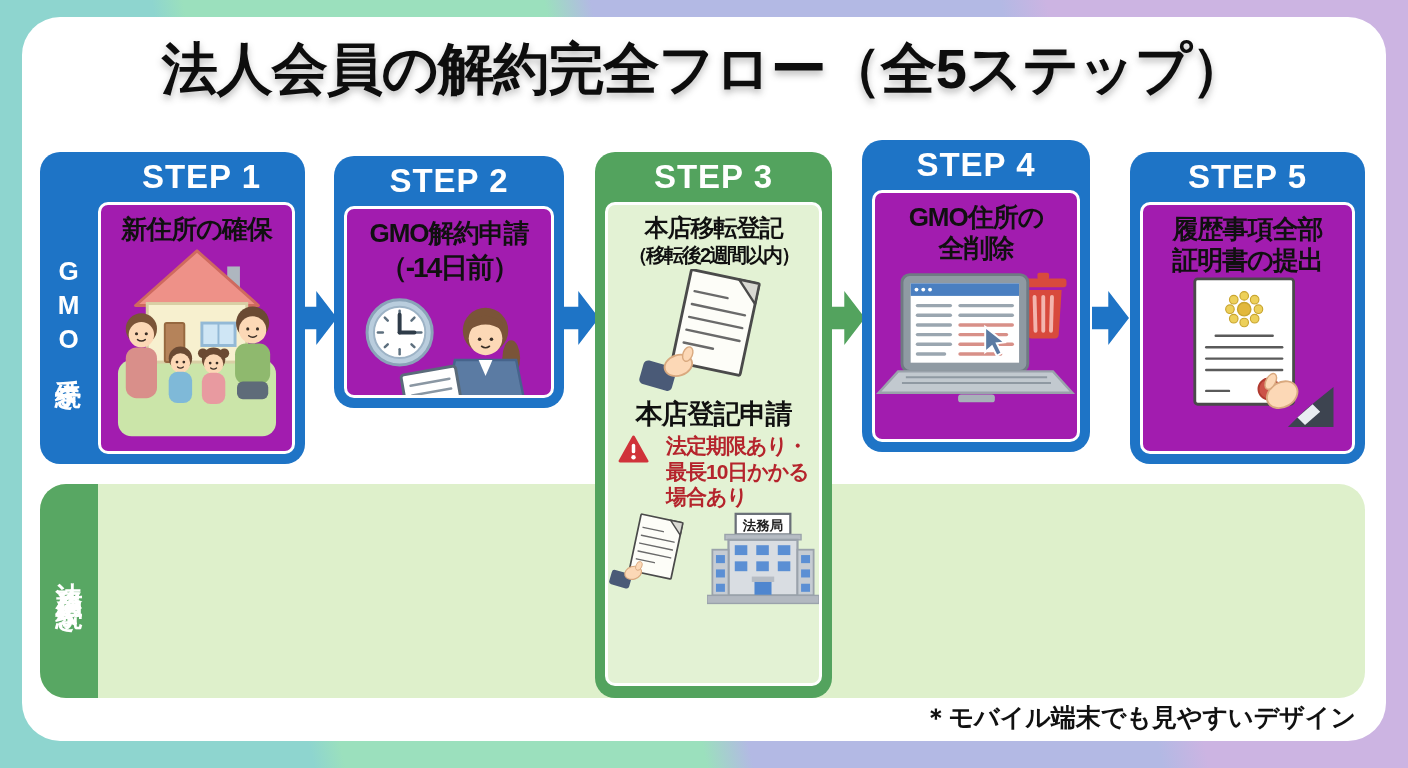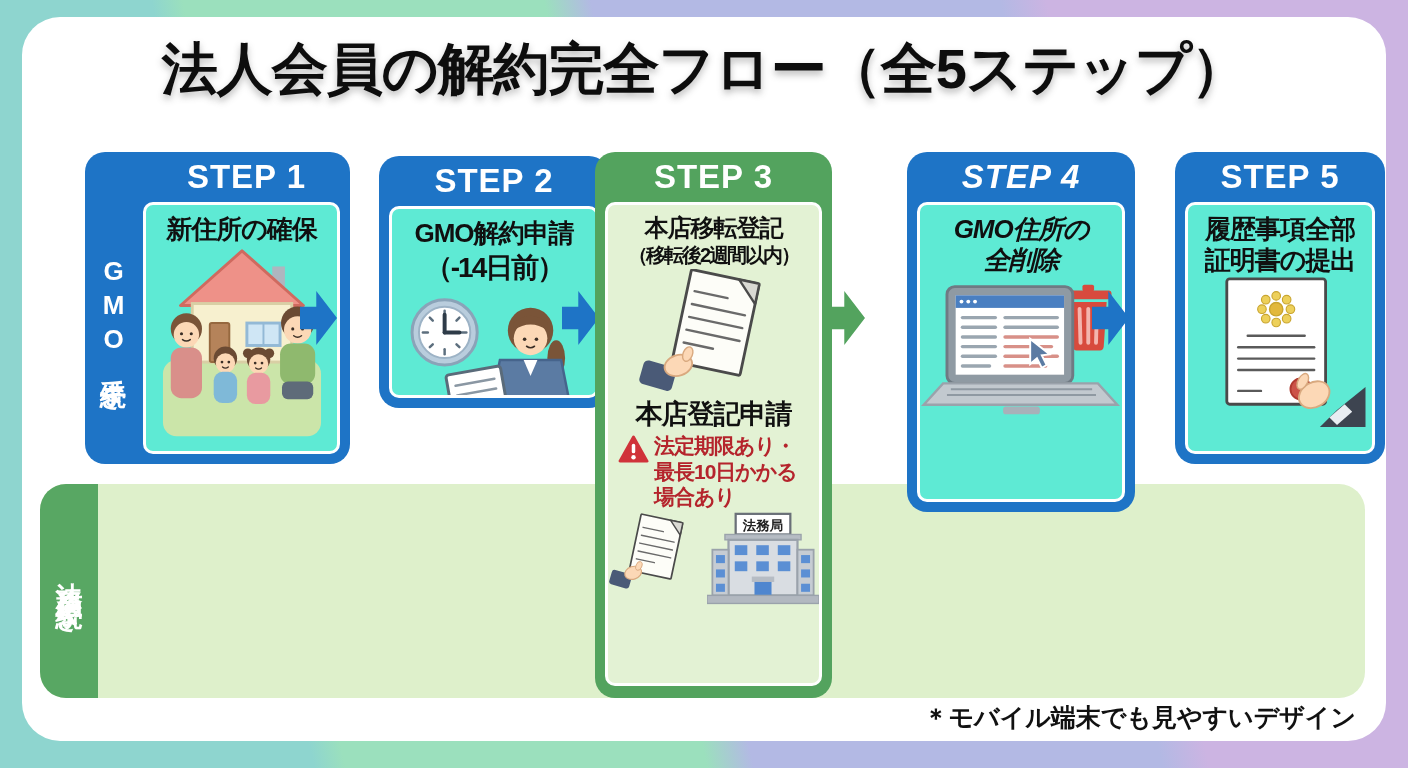--- a/index.html
+++ b/index.html
@@ -39,31 +39,31 @@
     display:flex; align-items:center; justify-content:center;
   }
   .v-label {
     writing-mode:vertical-rl; text-orientation:upright;
     color:#ffffff; font-weight:800; font-size:27px; letter-spacing:5px;
     white-space:nowrap;
   }
 
   
   .card { position:absolute; border-radius:20px; }
-  .card-blue { background:#1e74c6;margin-left:45px; }
+  .card-blue { background:#1e74c6; }
   .card-green{ background:#53a35e;padding-left:16px; }
   .hdr {
     position:absolute; top:0; left:0; right:0; height:50px;
     color:#ffffff; font-weight:800; font-size:33px;
     display:flex; align-items:center; justify-content:center;
     letter-spacing:1px;
   }
   .panel {
     position:absolute; left:10px; right:10px; top:50px; bottom:10px;
-    background:#5eead4; border:3px solid #ffffff; border-radius:10px;
+    background:#a21caf; border:3px solid #ffffff; border-radius:10px;
     overflow:hidden;
   }
   .panel-green { background:#e3f2d4; }
   .ptitle {
     margin-top:9px; text-align:center; font-weight:800; color:#101010;
     font-size:26px; line-height:1.18; letter-spacing:-1px;
   }
   .psub { text-align:center; font-weight:800; color:#101010; font-size:20px; letter-spacing:-2px; }
   .illo { display:block; margin:0 auto; }
 
@@ -77,21 +77,21 @@
 
   
   .arrow {
     position:absolute; top:291px; width:37px; height:54px;
     clip-path:polygon(0 29%, 44% 29%, 44% 0, 100% 50%, 44% 100%, 44% 71%, 0 71%);
   }
   .arrow.blue { background:#1e74c6; }
   .arrow.green{ background:#53a35e; }
 
   
-  .warnrow { display:flex; align-items:flex-start; padding:2px 8px 0 10px; gap:5px; }
+  .warnrow { display:flex; align-items:flex-start; padding:2px 8px 0 10px; gap:17px; }
   .warntext { color:#b5242c; font-weight:800; font-size:21px; line-height:1.22; letter-spacing:-1px; text-align:left; }
   .illo-row { display:flex; align-items:flex-start; justify-content:center; gap:6px; margin-top:2px; }
 
   .footnote {
     position:absolute; top:701px; right:52px;
     font-size:25px; font-weight:800; color:#111; letter-spacing:0;
   }
 </style>
 </head>
 <body>
@@ -282,21 +282,21 @@
           <rect x="50" y="72" width="25" height="6" fill="#b6bcc4"></rect>
           <rect x="53" y="78" width="19" height="15" fill="#4f86cf"></rect>
           <rect x="0" y="93" width="125" height="9" fill="#b2b8c0" stroke="#9aa2ab" stroke-width="1.5"></rect>
         </svg>
       </div>
     </div>
   </div>
 
   <div class="arrow green" style="left:828px;"></div>
 
-  <div class="card card-blue" style="left:862px;top:152px;width:228px;height:360px;font-style:italic;">
+  <div class="card card-blue" style="left:862px;top:140px;width:228px;height:312px;">
     <div class="hdr">STEP 4</div>
     <div class="panel">
       <div class="ptitle">
         <div>GMO住所の</div>
         <div>全削除</div>
       </div>
       <svg class="illo" width="200" height="150" viewBox="0 0 205 155">
 
         <rect x="166" y="10" width="12" height="7" rx="2" fill="#d84a3d"></rect>
         <rect x="148" y="16" width="48" height="9" rx="3" fill="#d84a3d"></rect>
@@ -336,21 +336,21 @@
           <line x1="30" y1="118" x2="176" y2="118"></line>
             <line x1="26" y1="124" x2="180" y2="124"></line>
         </g>
         <rect x="84" y="136" width="38" height="8" rx="3" fill="#a8b1b9"></rect>
       </svg>
     </div>
   </div>
 
   <div class="arrow blue" style="left:1092px;"></div>
 
-  <div class="card card-blue" style="left:1130px;top:152px;width:210px;height:312px;">
+  <div class="card card-blue" style="left:1130px;top:152px;width:235px;height:312px;">
     <div class="hdr">STEP 5</div>
     <div class="panel">
       <div class="ptitle">
         <div>履歴事項全部</div>
         <div>証明書の提出</div>
       </div>
       <svg class="illo" width="180" height="152" viewBox="0 0 180 160">
         <rect x="34" y="4" width="104" height="132" rx="3" fill="#ffffff" stroke="#4a4a4a" stroke-width="3"></rect>
 
         <g fill="#edd05a" stroke="#c9a52f" stroke-width="1.2">

